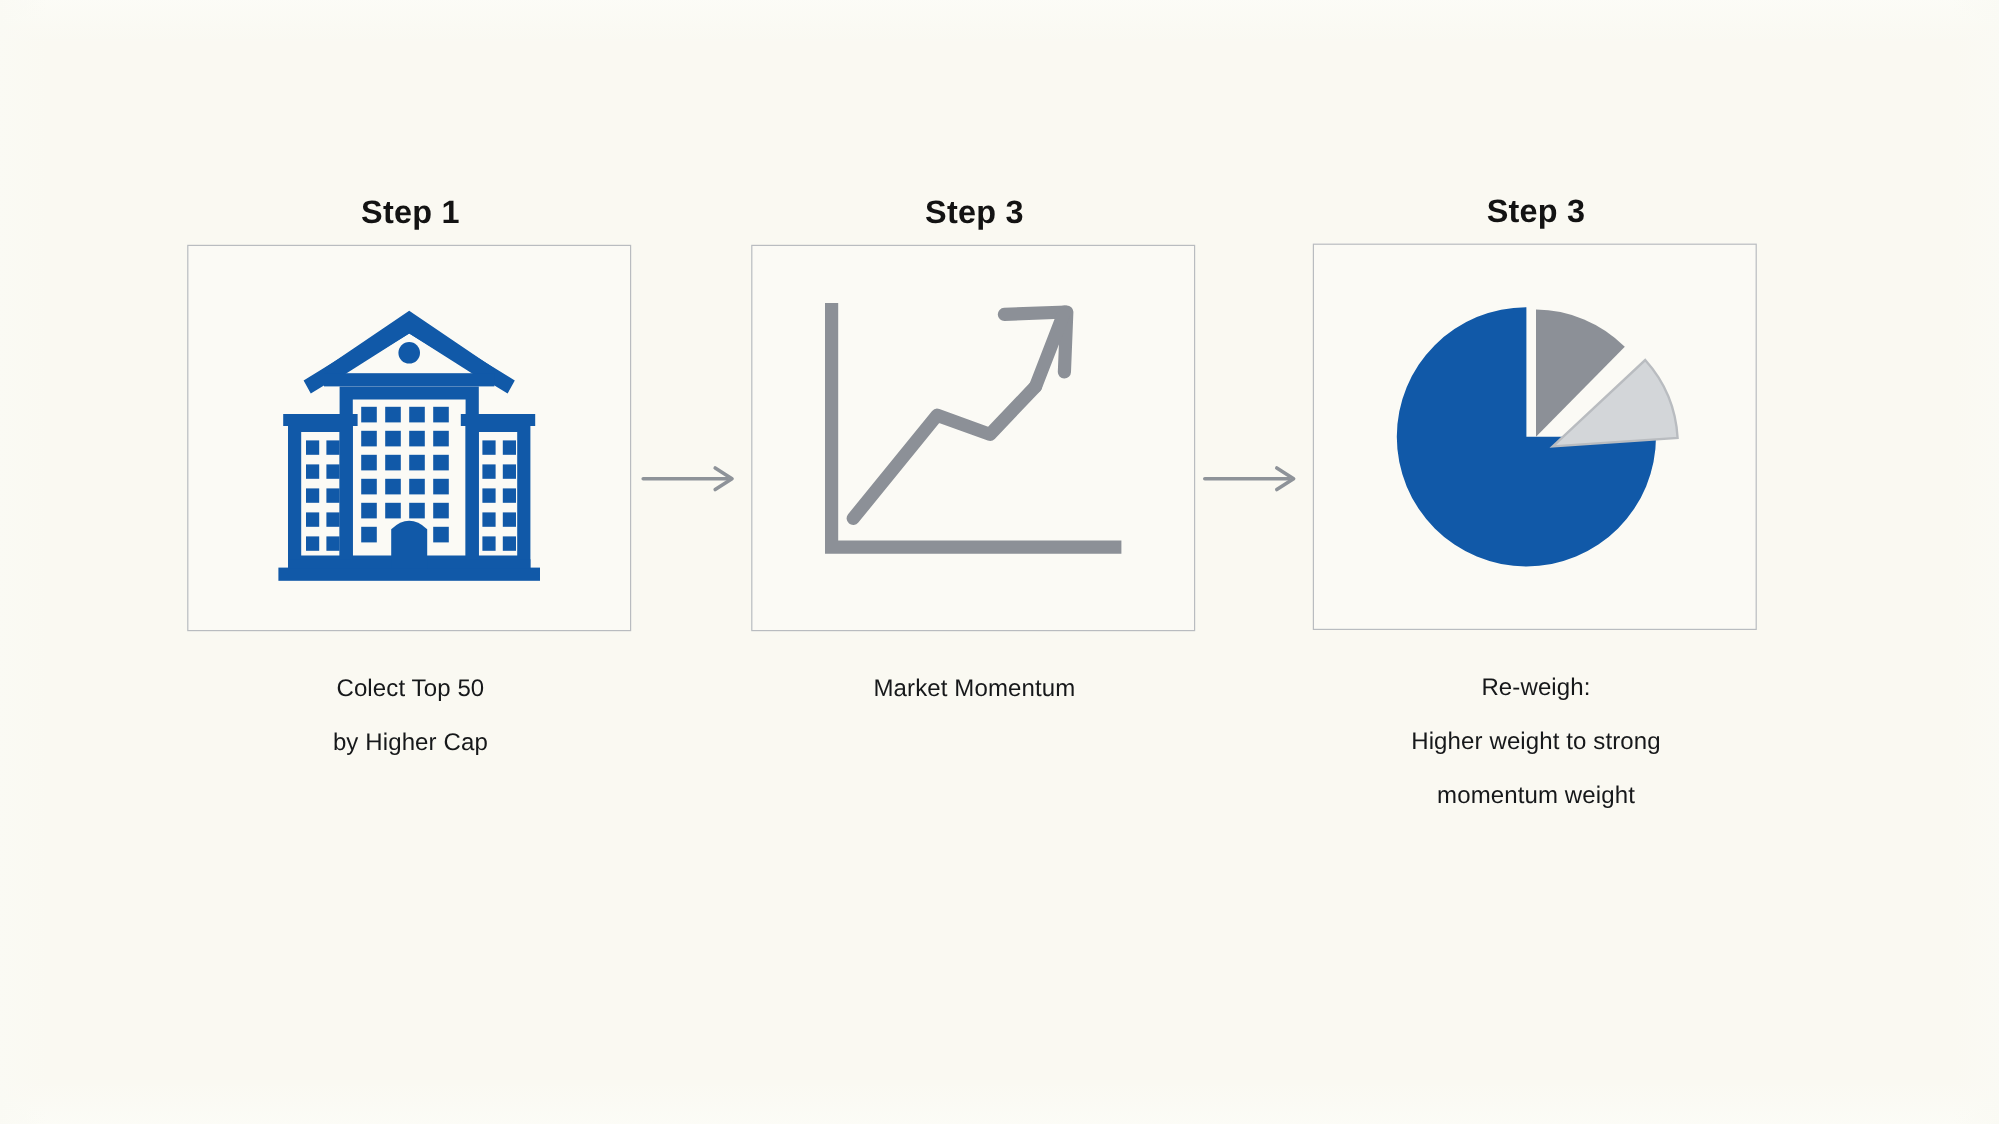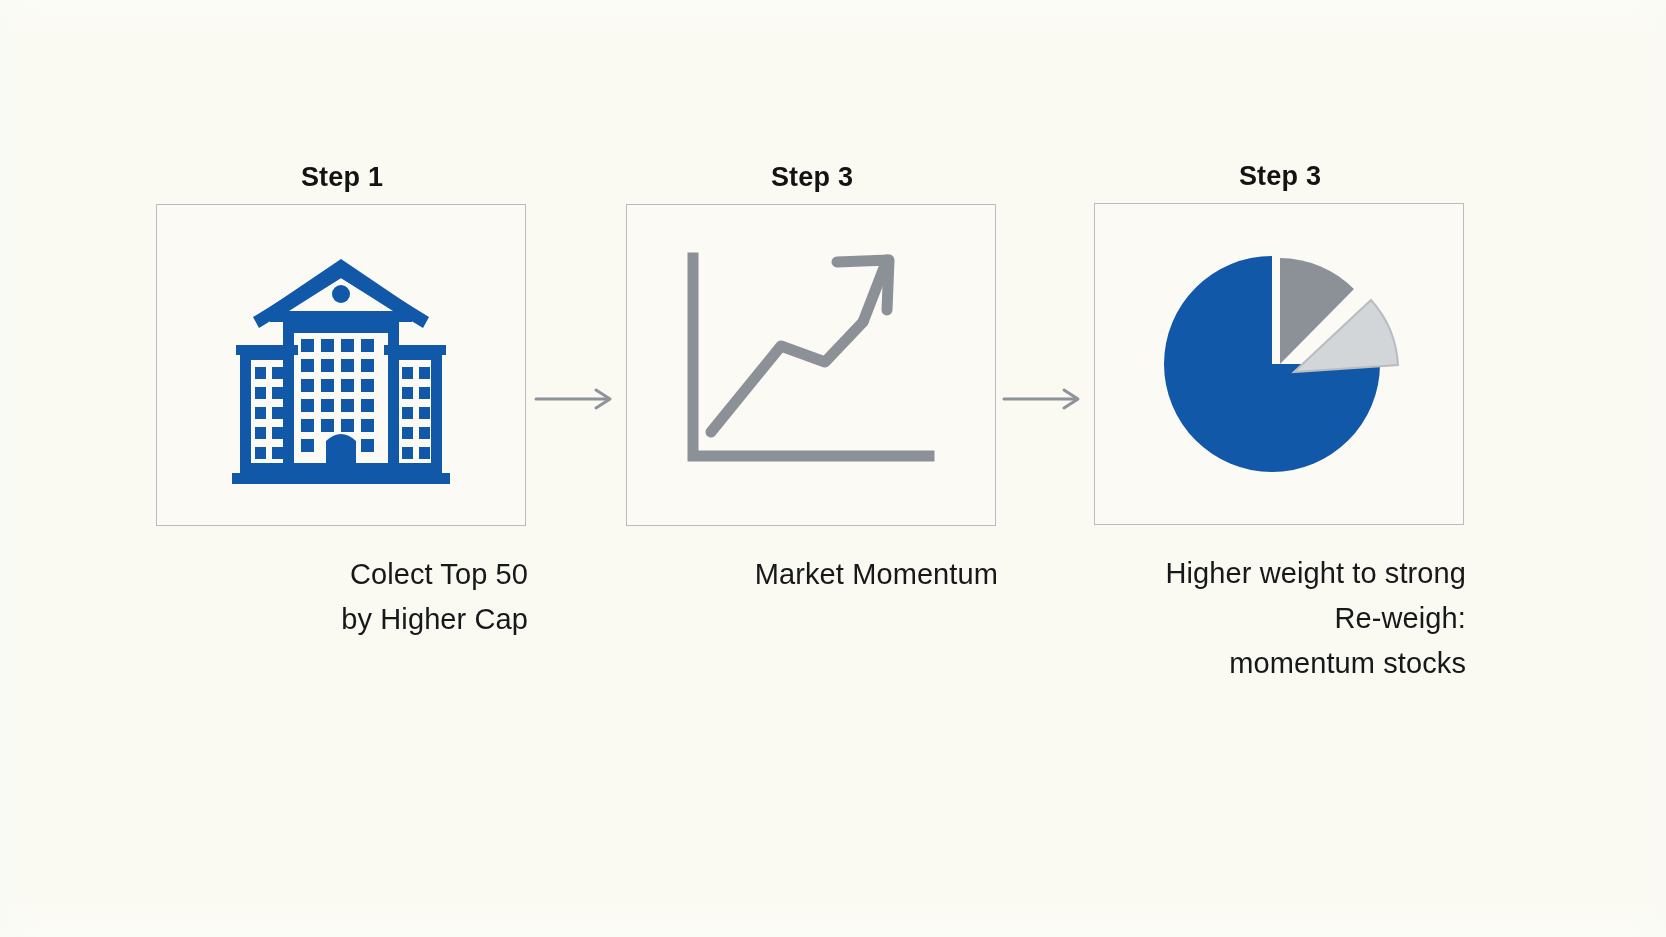--- a/index.html
+++ b/index.html
@@ -67,22 +67,22 @@
     background: #fbfaf5;
     box-sizing: border-box;
     position: relative;
     display: flex;
     align-items: center;
     justify-content: center;
   }
 
   .step-caption {
     margin-top: 26px;
-    text-align: right;
-    font-size: 29px;
+    text-align: center;
+    font-size: 20px;
     line-height: 45px;
     color: #16181a;
     letter-spacing: 0.1px;
   }
   .step-caption .cap-line { display: block; white-space: pre; }
 
   
   .connector {
     position: absolute;
     top: 386px;
@@ -221,23 +221,23 @@
           <path d="M118 125 L118 17 A108 108 0 1 0 226 125 Z" fill="#1159a8"></path>
 
           <path d="M126 125 L126 19 A106 106 0 0 1 200 50 Z" fill="#8c9097"></path>
 
           <g transform="translate(14,8)">
             <path d="M126 125 L203 53 A106 106 0 0 1 230 118 Z" fill="#d3d6d9" stroke="#b9bcc0" stroke-width="2"></path>
           </g>
         </svg>
       </div>
       <div class="step-caption">
+        <span class="cap-line">Re-weigh:</span>
         <span class="cap-line">Higher weight to strong</span>
-        <span class="cap-line">Re-weigh:</span>
-        <span class="cap-line">momentum stocks</span>
+        <span class="cap-line">momentum weight</span>
       </div>
     </div>
 
     <div class="connector connector-1">
       <svg width="86" height="26" viewBox="0 0 86 26">
         <g stroke="#8e9399" stroke-width="3" fill="none" stroke-linecap="round" stroke-linejoin="round">
           <path d="M2 13 H72"></path>
           <path d="M62 4 L76 13 L62 22"></path>
         </g>
       </svg>

